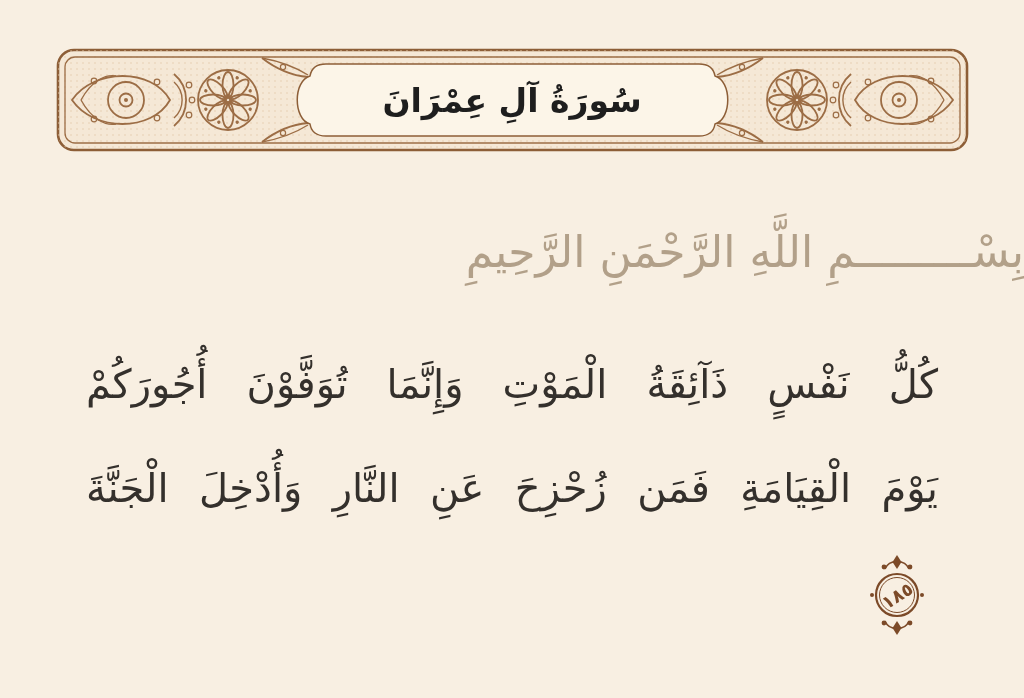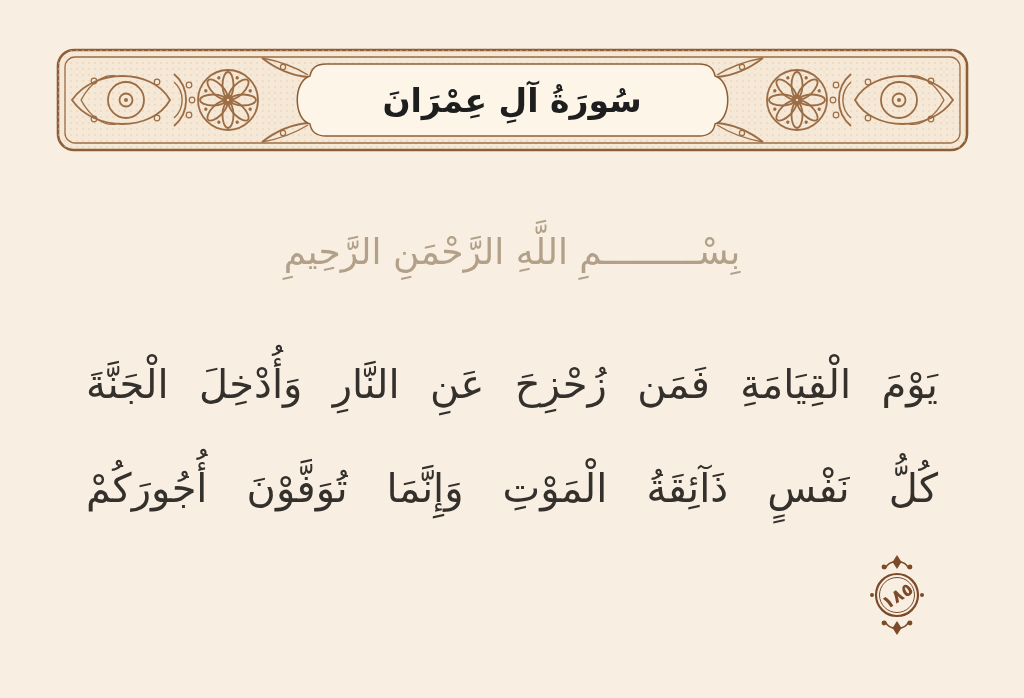--- a/index.html
+++ b/index.html
@@ -5,22 +5,22 @@
   html,body{margin:0;padding:0;}
   body{
     width:1024px;height:698px;overflow:hidden;
     background:#f8efe2;
     font-family:"DejaVu Sans",sans-serif;
   }
   .page{width:1024px;height:698px;position:relative;}
   .header-frame{width:913px;margin:48px auto 0;display:block;}
   .bismillah{
     margin-top:54px;height:92px;line-height:92px;
-    text-align:center;direction:rtl;
-    font-size:36px;color:#b2a089;
+    direction:rtl;
+    font-size:44px;color:#b2a089;
   }
   .verse{
     width:852px;margin:34px auto 0;
     direction:rtl;color:#34302c;font-size:40px;
   }
   .verse-line{
     height:104px;line-height:104px;
     text-align:justify;text-align-last:justify;
   }
   .medallion-svg{vertical-align:middle;margin-right:10px;}
@@ -90,22 +90,22 @@
     <use href="#sideOrn" transform="matrix(-1,0,0,1,913,0)"></use>
 
     <path d="M270,16 H643 Q657,16 659,28 C676,33 676,71 659,76 Q657,88 643,88 H270 Q256,88 254,76 C237,71 237,33 254,28 Q256,16 270,16 Z" fill="#fcf5e8" stroke="#8d5e37" stroke-width="1.5"></path>
 
     <text x="456" y="64" text-anchor="middle" direction="rtl" font-family="'DejaVu Sans',sans-serif" font-size="33" font-weight="bold" fill="#1e1e1e">سُورَةُ آلِ عِمْرَانَ</text>
   </svg>
 
   <div class="bismillah">بِسْـــــــــمِ اللَّهِ الرَّحْمَنِ الرَّحِيمِ</div>
 
   <div class="verse">
+    <div class="verse-line">كُلُّ نَفْسٍ ذَآئِقَةُ الْمَوْتِ وَإِنَّمَا تُوَفَّوْنَ أُجُورَكُمْ</div>
     <div class="verse-line">يَوْمَ الْقِيَامَةِ فَمَن زُحْزِحَ عَنِ النَّارِ وَأُدْخِلَ الْجَنَّةَ</div>
-    <div class="verse-line">كُلُّ نَفْسٍ ذَآئِقَةُ الْمَوْتِ وَإِنَّمَا تُوَفَّوْنَ أُجُورَكُمْ</div>
     <div class="verse-line"> <svg class="medallion-svg" width="62" height="82" viewBox="0 0 62 82" xmlns="http://www.w3.org/2000/svg">
         <g fill="none" stroke="#7c4a28" stroke-width="2.2">
           <circle cx="31" cy="41" r="21"></circle>
           <circle cx="31" cy="41" r="17.5" stroke-width="1"></circle>
           <path d="M19,15 C23,5 39,5 43,15" stroke-width="1.6"></path>
           <path d="M19,67 C23,77 39,77 43,67" stroke-width="1.6"></path>
         </g>
         <g fill="#7c4a28" stroke="none">
           <path d="M31,1 L35.5,8 L31,15 L26.5,8 Z"></path>
           <path d="M31,81 L35.5,74 L31,67 L26.5,74 Z"></path>

